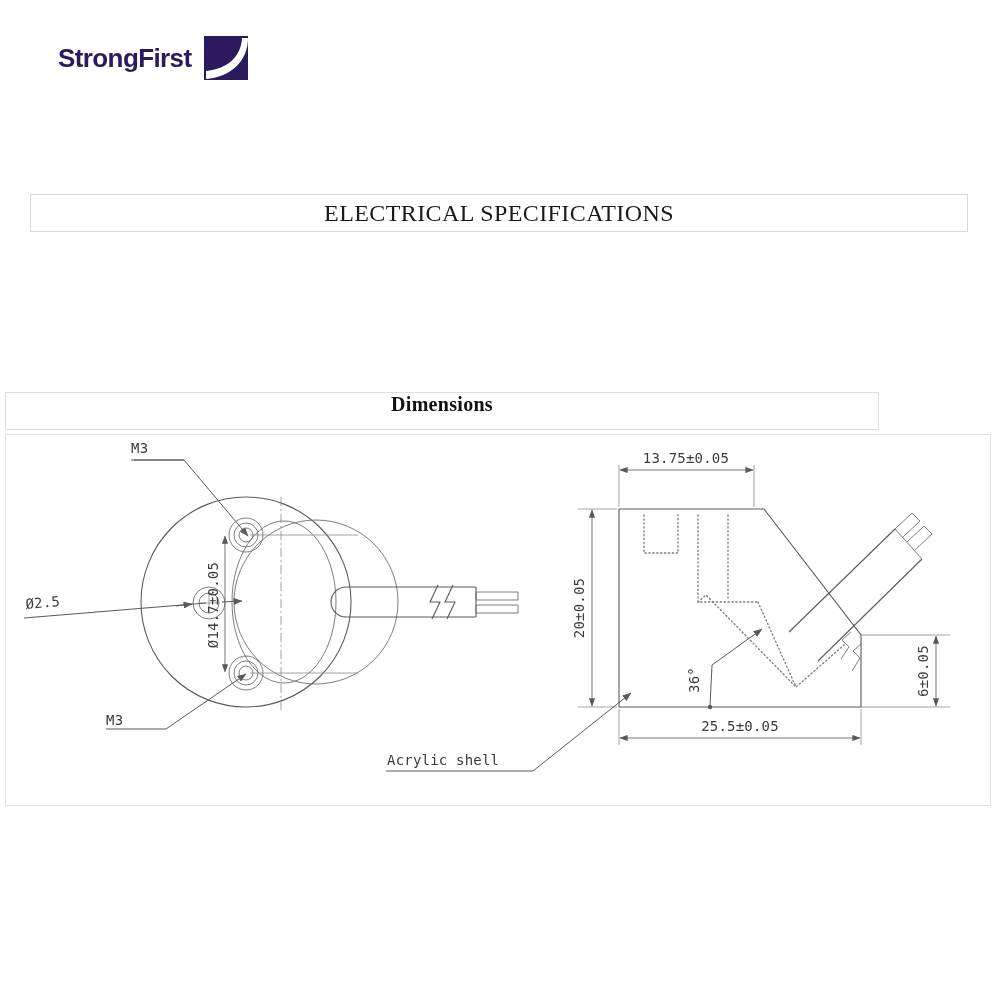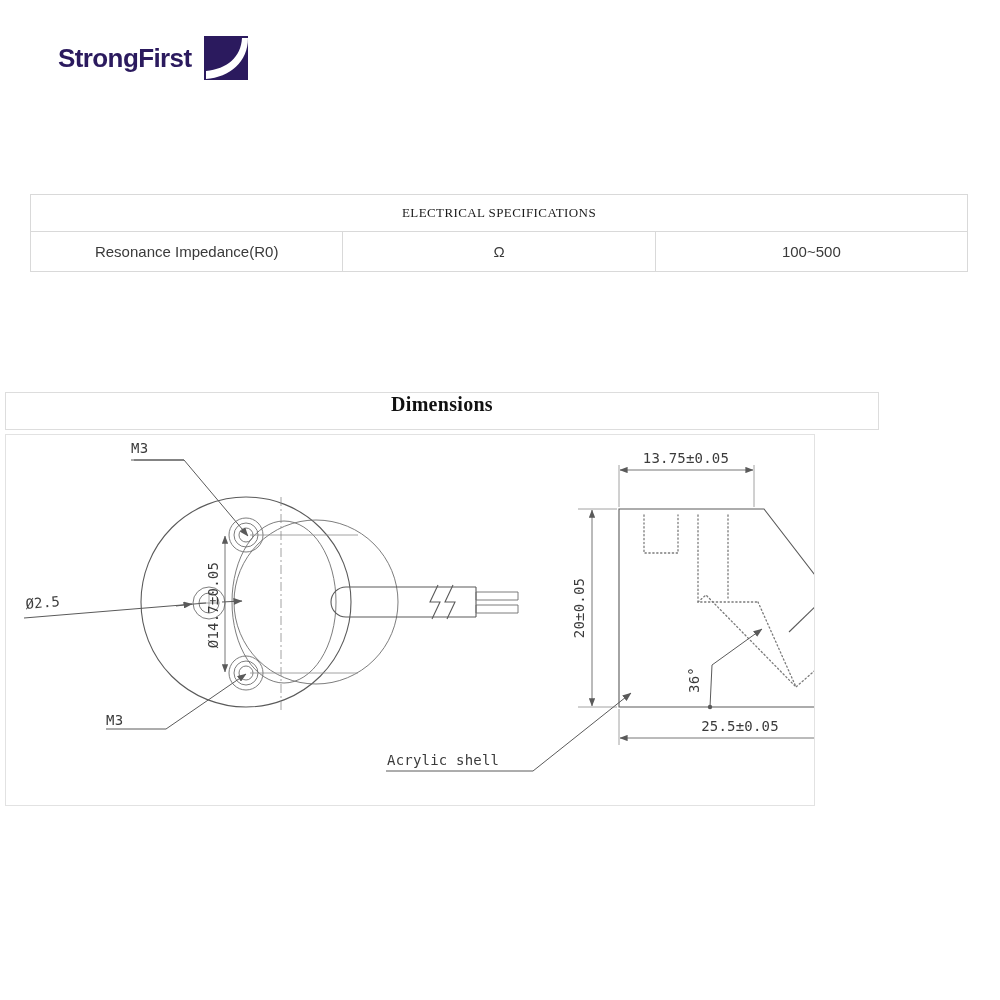--- a/index.html
+++ b/index.html
@@ -61,21 +61,21 @@
     border: 1px solid #d9d9d9;
     text-align: center;
     vertical-align: middle;
     font-weight: normal;
     padding: 0;
   }
   .spec-title-cell {
     height: 36px;
     font-family: "Liberation Serif", serif;
     font-weight: bold;
-    font-size: 13px;
+    font-size: 24px;
     letter-spacing: 0.4px;
     color: #1a1a1a;
   }
   .spec-head-cell {
     height: 39px;
     font-size: 15px;
     color: #3a3a3a;
   }
   .spec-cell {
     height: 39px;
@@ -106,21 +106,21 @@
     font-size: 20px;
     color: #111;
     letter-spacing: 0.3px;
   }
 
   
   .drawing-frame {
     position: absolute;
     left: 5px;
     top: 434px;
-    width: 810px;
+    width: 986px;
     height: 372px;
     border: 1px solid #e2e2e2;
     box-sizing: border-box;
     background: #fff;
     overflow: hidden;
   }
   .drawing-svg {
     position: absolute;
     left: 0; top: 0;
     width: 988px;
@@ -155,25 +155,20 @@
       <rect x="0" y="0" width="44" height="44" fill="#2b1a5e"></rect>
       <path d="M44 2 C44 26 26 41 2 43 L2 35 C23 33 37 21 38 2 Z" fill="#ffffff"></path>
     </svg>
   </div>
 </div>
 
 <table class="spec-table">
   <tbody>
     <tr>
       <td class="spec-title-cell" colspan="3">ELECTRICAL SPECIFICATIONS</td>
-    </tr>
-    <tr>
-      <td class="spec-cell">Resonance Impedance(R0)</td>
-      <td class="spec-cell">Ω</td>
-      <td class="spec-cell">100~500</td>
     </tr>
   </tbody>
 </table>
 
 <div class="dim-band">
   <span class="dim-band-label">Dimensions</span>
 </div>
 
 <div class="drawing-frame">
   <svg class="drawing-svg" viewBox="0 0 988 370">

